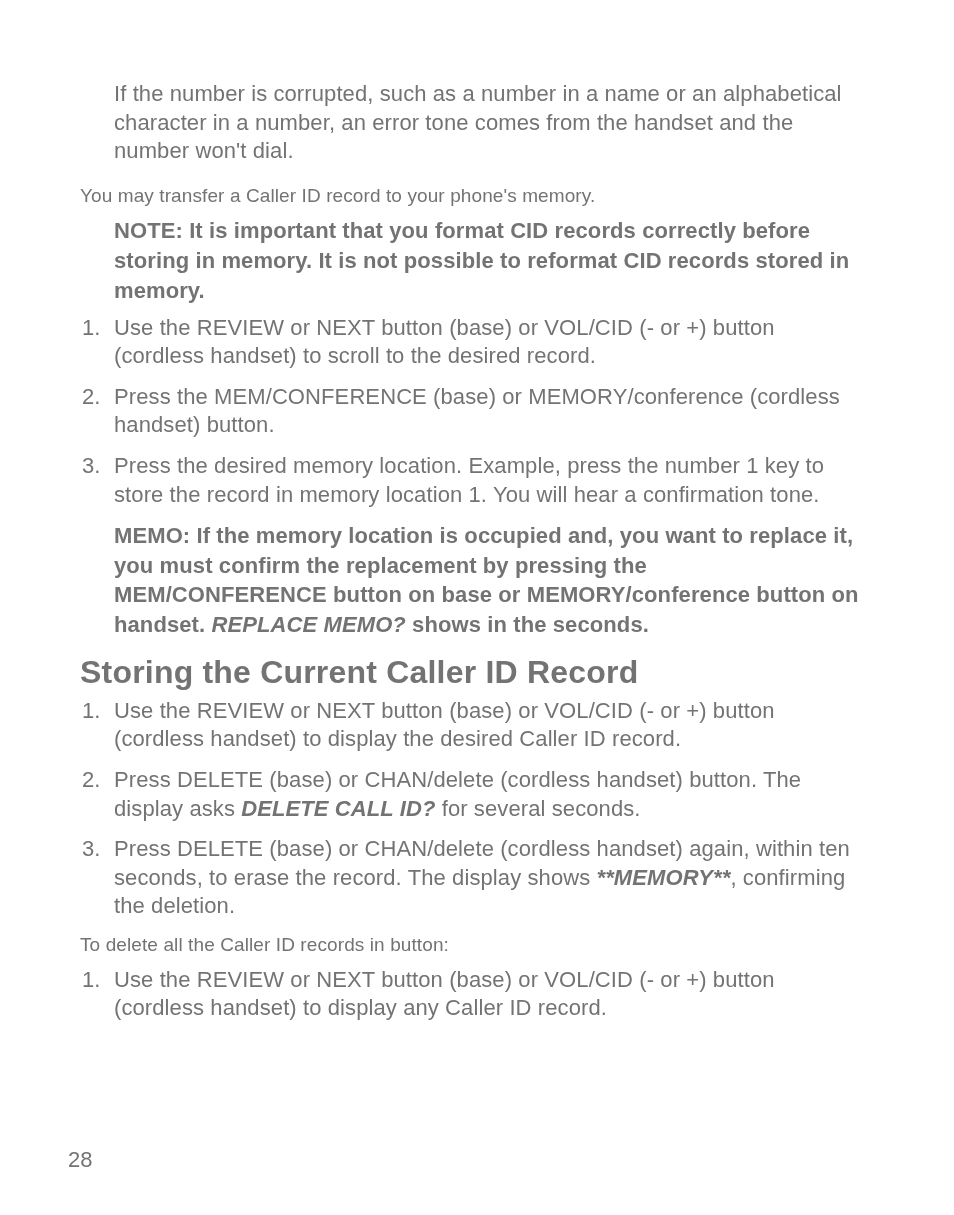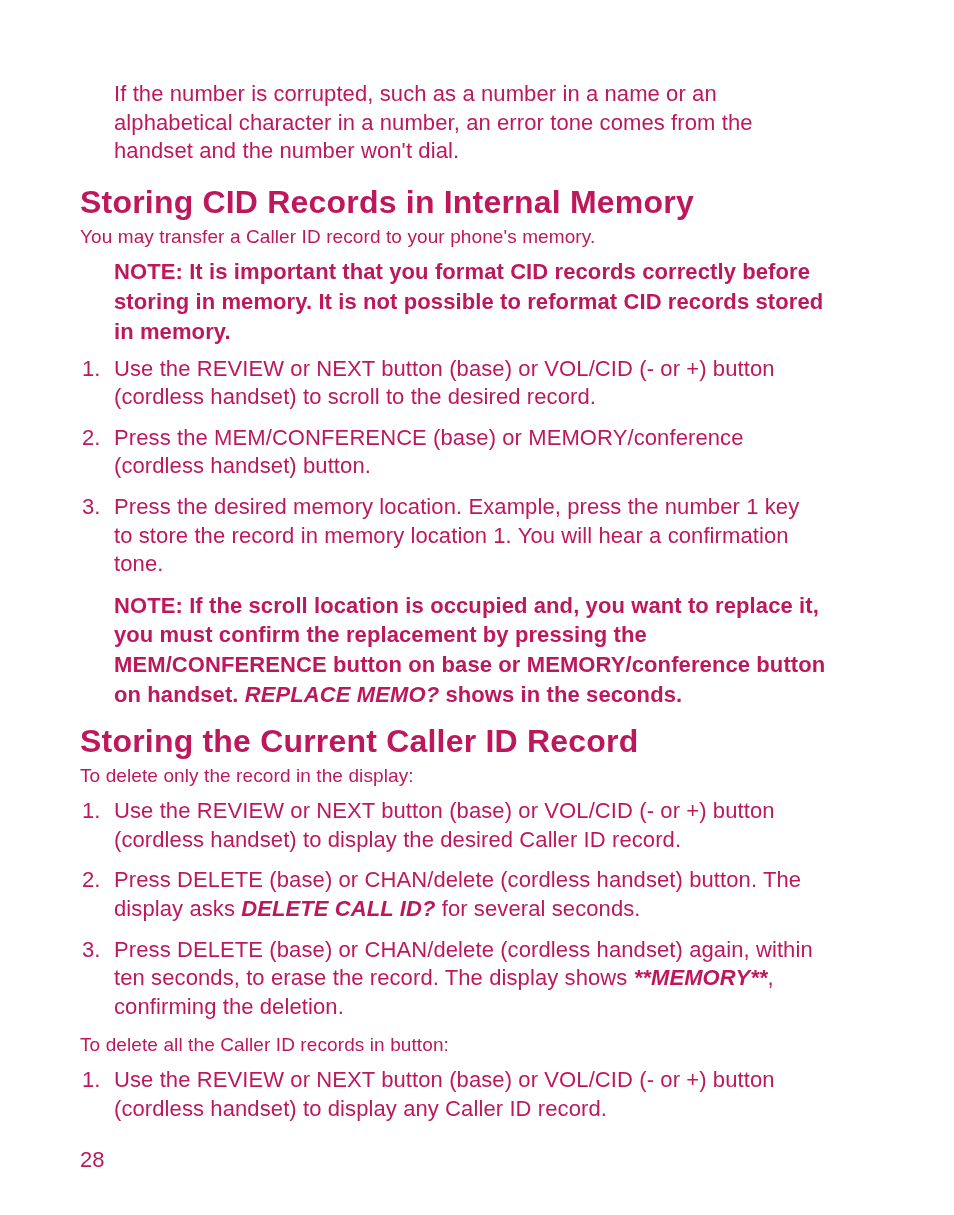--- a/index.html
+++ b/index.html
@@ -4,23 +4,23 @@
 <style>
   html, body {
     margin: 0;
     padding: 0;
     background: #ffffff;
     width: 954px;
   }
   .page {
     width: 954px;
     min-height: 1215px;
-    padding: 80px 120px 40px 80px;
+    padding: 80px 91px 40px 80px;
     box-sizing: border-box;
-    color: #be185d;
+    color: #737373;
     font-family: "Segoe UI", "Myriad Pro", "Helvetica Neue", Arial, sans-serif;
     font-weight: 400;
     position: relative;
   }
   .intro {
     font-size: 22px;
     line-height: 1.3;
     letter-spacing: 0.1px;
     margin: 0 0 18px 34px;
   }
@@ -67,46 +67,44 @@
     left: 2px;
     top: 0;
     font-size: 22px;
   }
   .bold-ital {
     font-weight: 700;
     font-style: italic;
   }
   .page-number {
     position: absolute;
-    left: 80px;
+    left: 68px;
     bottom: 42px;
     font-size: 22px;
   }
 </style>
 </head>
 <body>
 
 <div class="page">
 
   <p class="intro">If the number is corrupted, such as a number in a name or an alphabetical character in a number, an error tone comes from the handset and the number won't dial.</p>
 
-  <div class="h2">Storing CID Records in Internal Memory</div>
   <p class="para">You may transfer a Caller ID record to your phone's memory.</p>
   <div class="note-block">NOTE: It is important that you format CID records correctly before storing in memory. It is not possible to reformat CID records stored in memory.</div>
   <ol>
     <li class="list-item">Use the REVIEW or NEXT button (base) or VOL/CID (- or +) button (cordless handset) to scroll to the desired record.</li>
     <li class="list-item">Press the MEM/CONFERENCE (base) or MEMORY/conference (cordless handset) button.</li>
     <li class="list-item">Press the desired memory location. Example, press the number 1 key to store the record in memory location 1. You will hear a confirmation tone.</li>
   </ol>
   <div class="note-block">
-    <span>NOTE: If the scroll location is occupied and, you want to replace it, you must confirm the replacement by pressing the MEM/CONFERENCE button on base or MEMORY/conference button on handset. </span><span class="italic">REPLACE MEMO?</span><span> shows in the seconds.</span>
+    <span>MEMO: If the memory location is occupied and, you want to replace it, you must confirm the replacement by pressing the MEM/CONFERENCE button on base or MEMORY/conference button on handset. </span><span class="italic">REPLACE MEMO?</span><span> shows in the seconds.</span>
   </div>
 
   <div class="h2">Storing the Current Caller ID Record</div>
-  <p class="para">To delete only the record in the display:</p>
   <ol>
     <li class="list-item">
       <span>Use the REVIEW or NEXT button (base) or VOL/CID (- or +) button (cordless handset) to display the desired Caller ID record.</span>
     </li>
     <li class="list-item">
       <span>Press DELETE (base) or CHAN/delete (cordless handset) button. The display asks </span><span class="bold-ital">DELETE CALL ID?</span><span> for several seconds.</span>
     </li>
     <li class="list-item">
       <span>Press DELETE (base) or CHAN/delete (cordless handset) again, within ten seconds, to erase the record. The display shows </span><span class="bold-ital">**MEMORY**</span><span>, confirming the deletion.</span>
     </li>

